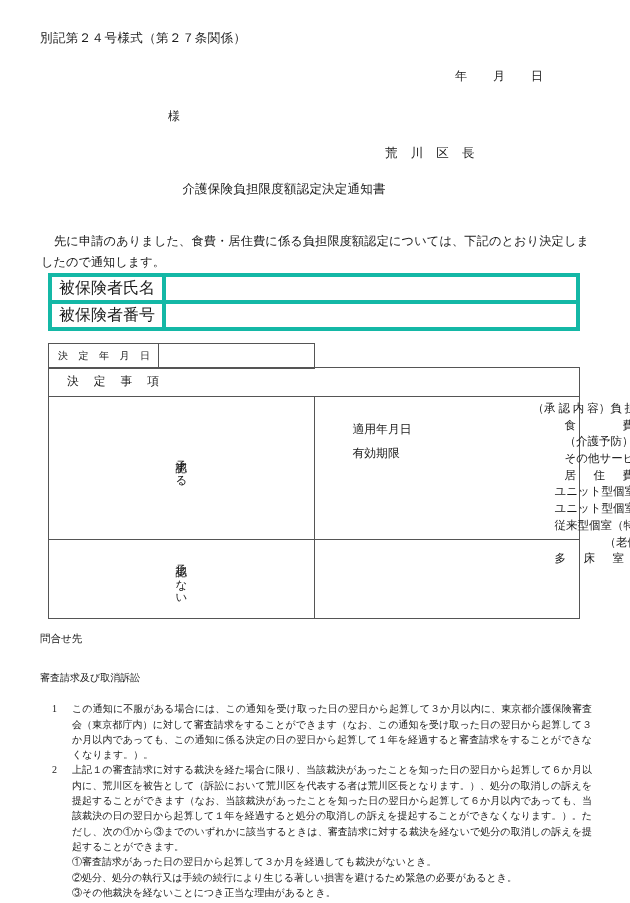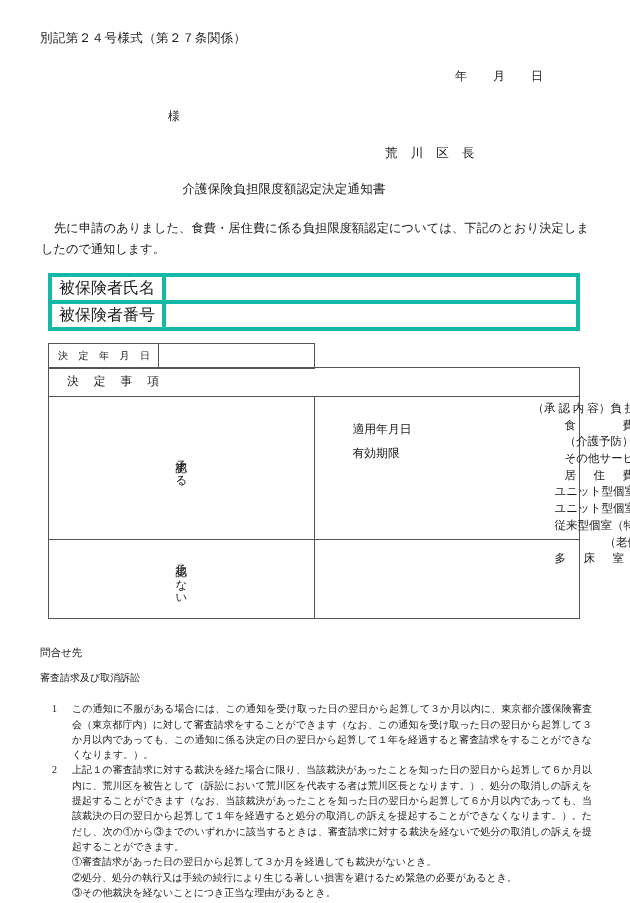--- a/index.html
+++ b/index.html
@@ -62,27 +62,26 @@
     width: 568px;
     text-align: center;
     font-size: 12.5px;
     letter-spacing: .2px;
   }
 
   
   .lead {
     position: absolute;
     left: 41px;
-    top: 219px;
+    top: 231px;
     width: 548px;
     font-size: 12.2px;
     line-height: 21px;
     text-indent: 13px;
     text-align: justify;
-    font-family: Liberation Mono, monospace;
   }
 
   
   .tbl-insured {
     position: absolute;
     left: 48px;
     top: 273px;
     width: 532px;
     border-collapse: collapse;
     table-layout: fixed;
@@ -188,21 +187,21 @@
   .amt-name { display: inline-block; }
   .ind1 { padding-left: 8px; margin-left: 24px; }
   .ind2 { padding-left: 22px; }
   .ind3 { padding-left: 72px; }
   .spaced2 { letter-spacing: 3px; }
 
   
   .contact {
     position: absolute;
     left: 40px;
-    top: 646px;
+    top: 632px;
     font-size: 10.5px;
   }
 
   
   .notes {
     position: absolute;
     left: 40px;
     top: 670px;
     width: 552px;
     font-size: 10px;

